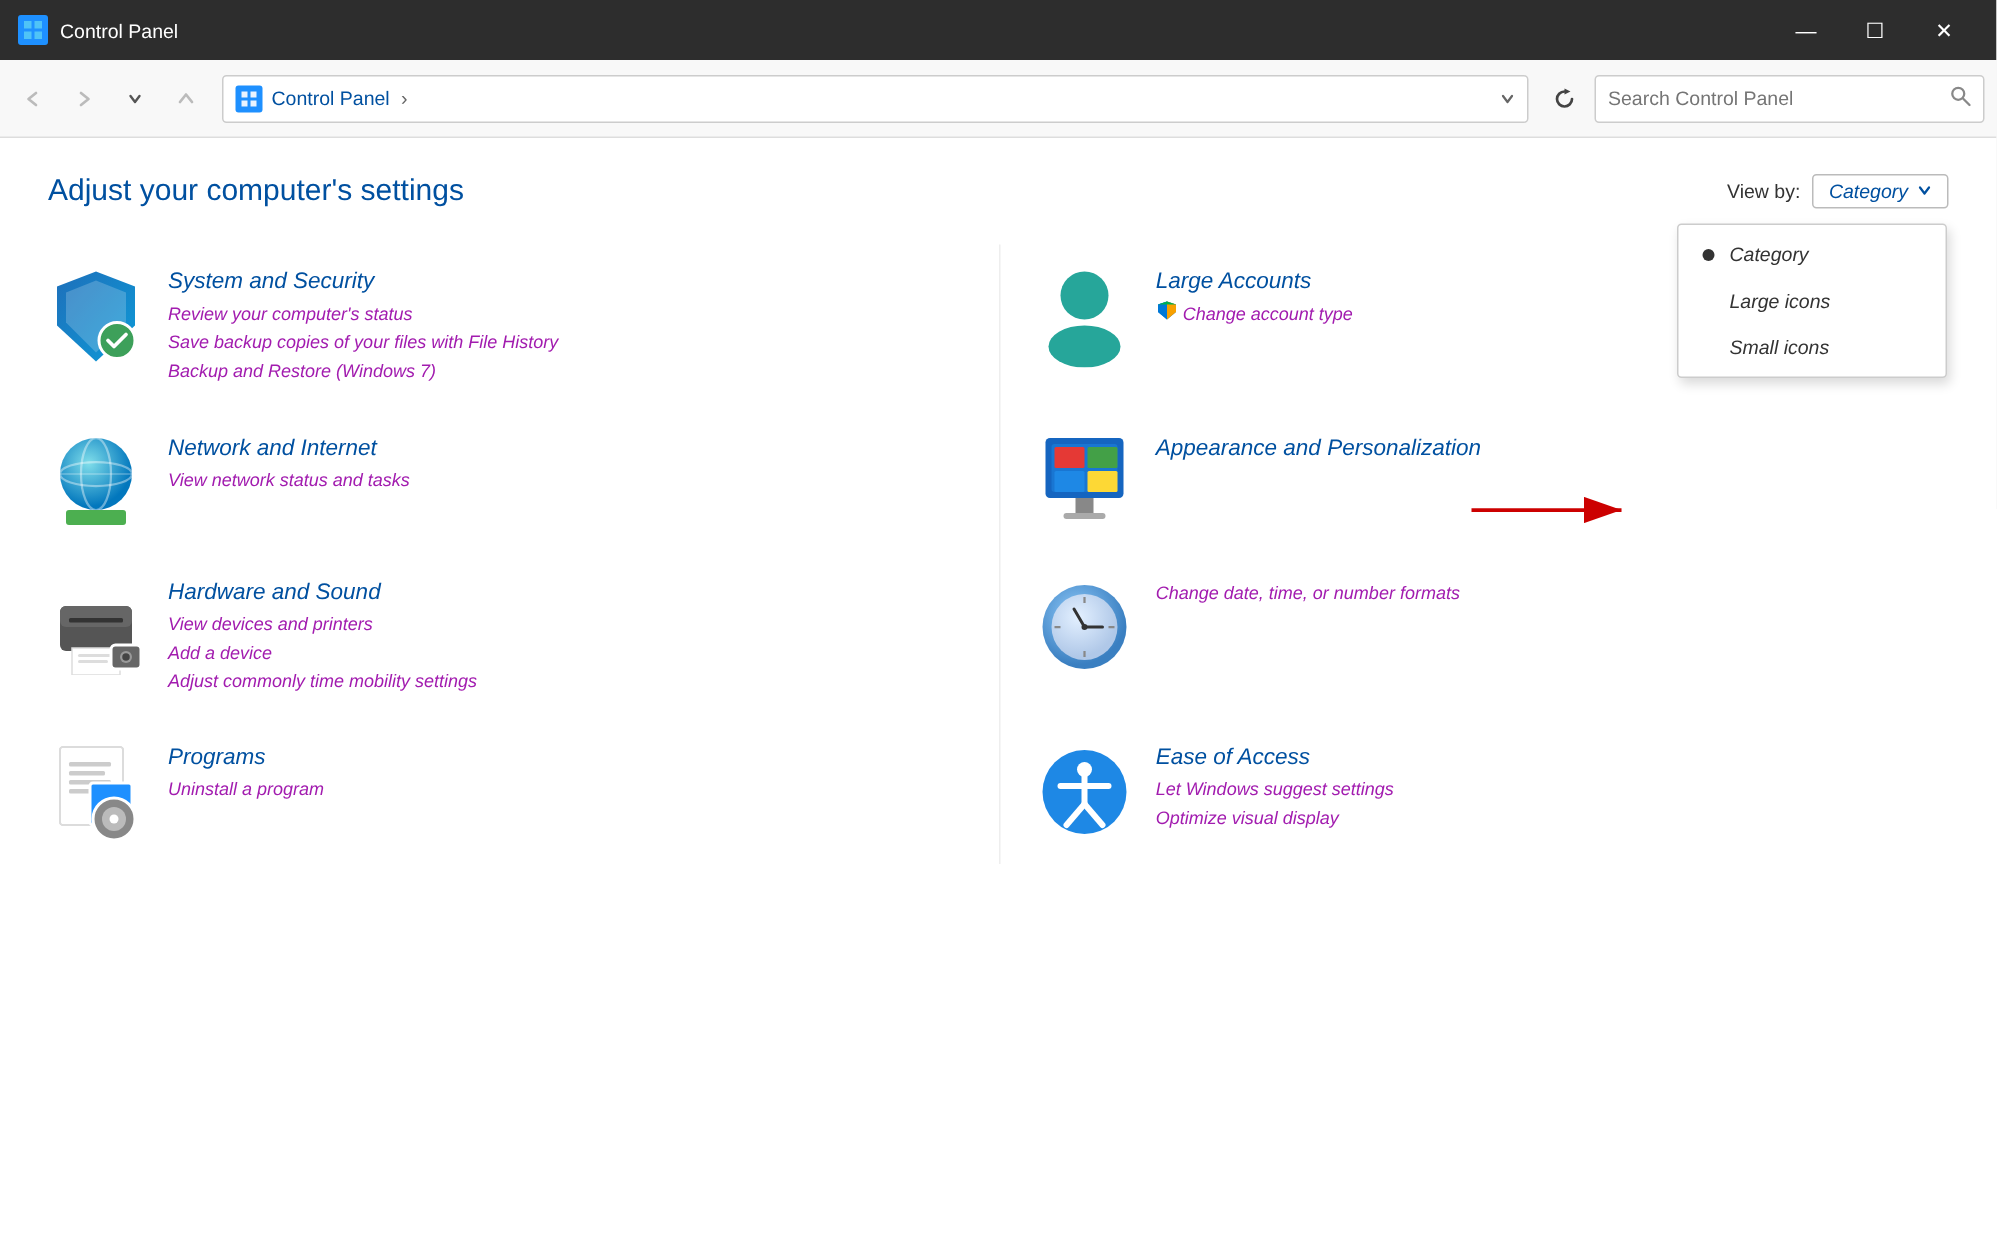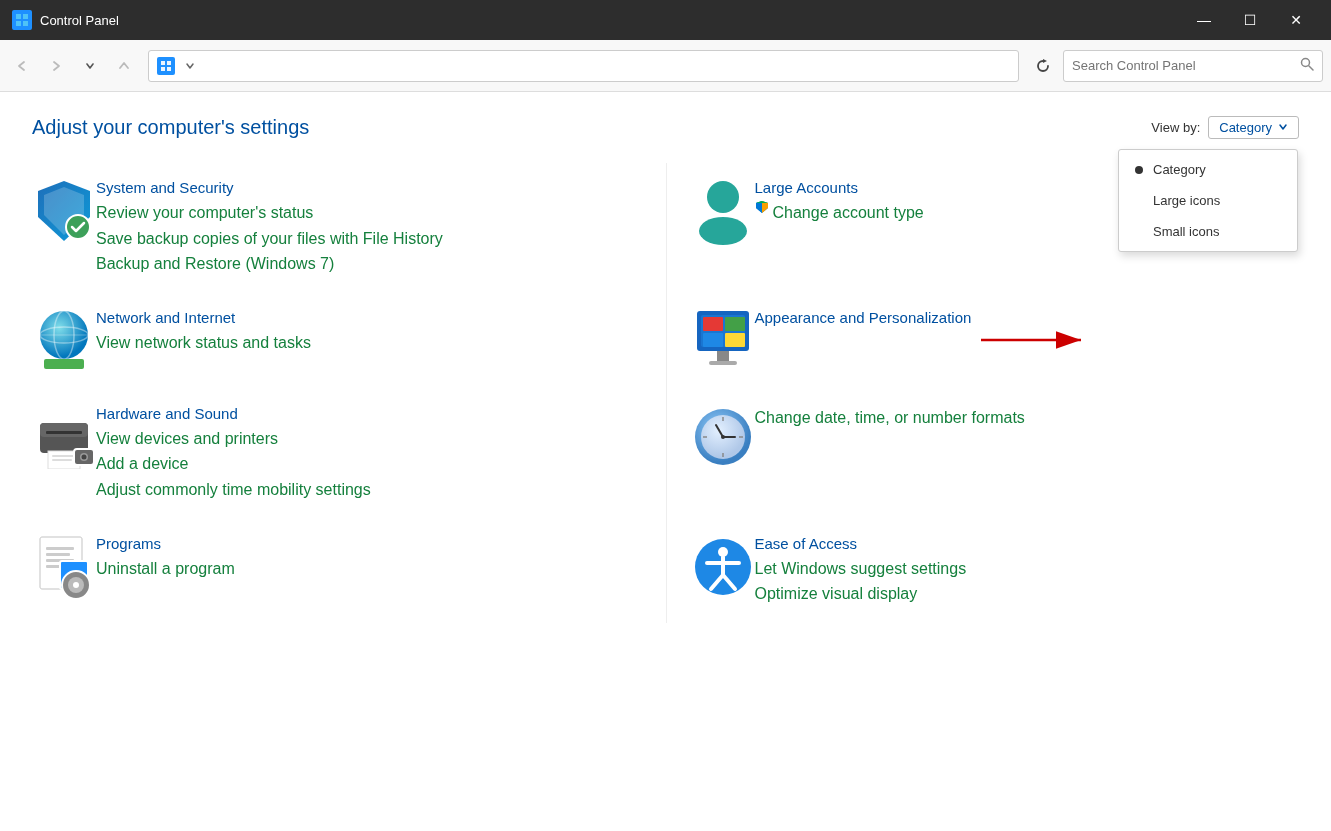--- a/index.html
+++ b/index.html
@@ -179,42 +179,43 @@
       display: grid;
       grid-template-columns: 1fr 1fr;
       gap: 0;
       margin-top: 8px;
     }
 
     .category-item {
       display: flex;
       align-items: flex-start;
       padding: 16px 0;
-      gap: 0;
+      gap: 16px;
+      font-style: italic;
     }
 
     .cat-icon {
       width: 64px; height: 64px;
       flex-shrink: 0;
       display: flex; align-items: center; justify-content: center;
     }
 
     .cat-content { flex: 1; }
     .cat-title {
       color: #0050a0;
       font-size: 15px;
       font-weight: 400;
       margin-bottom: 4px;
       cursor: pointer;
       text-decoration: none;
       display: block;
     }
     .cat-link {
-      color: #15803d;
-      font-size: 16px;
+      color: #a21caf;
+      font-size: 12px;
       cursor: pointer;
       display: block;
       line-height: 1.6;
       text-decoration: none;
     }
 
     
     .content-grid .category-item:nth-child(odd) {
       padding-right: 40px;
     }
@@ -267,20 +268,24 @@
 
   <div class="address-bar">
     <div class="address-icon">
       <svg width="12" height="12" viewBox="0 0 12 12">
         <rect x="1" y="1" width="4" height="4" fill="white" opacity="0.9"></rect>
         <rect x="7" y="1" width="4" height="4" fill="white" opacity="0.9"></rect>
         <rect x="1" y="7" width="4" height="4" fill="white" opacity="0.9"></rect>
         <rect x="7" y="7" width="4" height="4" fill="white" opacity="0.9"></rect>
       </svg>
     </div>
+    <span class="address-text">
+      <span style="color:#0050a0; font-weight:500;">Control Panel</span>
+      <span style="color:#666; margin: 0 4px;">›</span>
+    </span>
     <div class="address-chevron">
       <svg width="10" height="10" viewBox="0 0 10 10">
           <path d="M2 3 L5 7 L8 3" stroke="#666" stroke-width="1.5" fill="none" stroke-linecap="round" stroke-linejoin="round"></path>
         </svg>
     </div>
   </div>
 
   <button class="refresh-btn">
     <svg width="16" height="16" viewBox="0 0 16 16">
         <path d="M13 8 A5 5 0 1 1 8 3" stroke="#444" stroke-width="1.8" fill="none" stroke-linecap="round"></path>
@@ -298,21 +303,21 @@
     </span>
   </div>
 </div>
 
 <div class="main">
 
   <h1 class="page-title">Adjust your computer's settings</h1>
 
   <div class="viewby-row">
     <span class="viewby-label">View by:</span>
-    <div class="viewby-dropdown" style="position:relative;">
+    <div class="viewby-dropdown" style="position:relative;font-style:italic;">
       <span>Category</span>
       <span>
         <svg width="10" height="10" viewBox="0 0 10 10">
             <path d="M2 3 L5 7 L8 3" stroke="#0050a0" stroke-width="1.5" fill="none" stroke-linecap="round" stroke-linejoin="round"></path>
           </svg>
       </span>
 
       <div class="dropdown-menu">
         <div class="dropdown-item selected">
           <div class="dropdown-bullet"></div>

